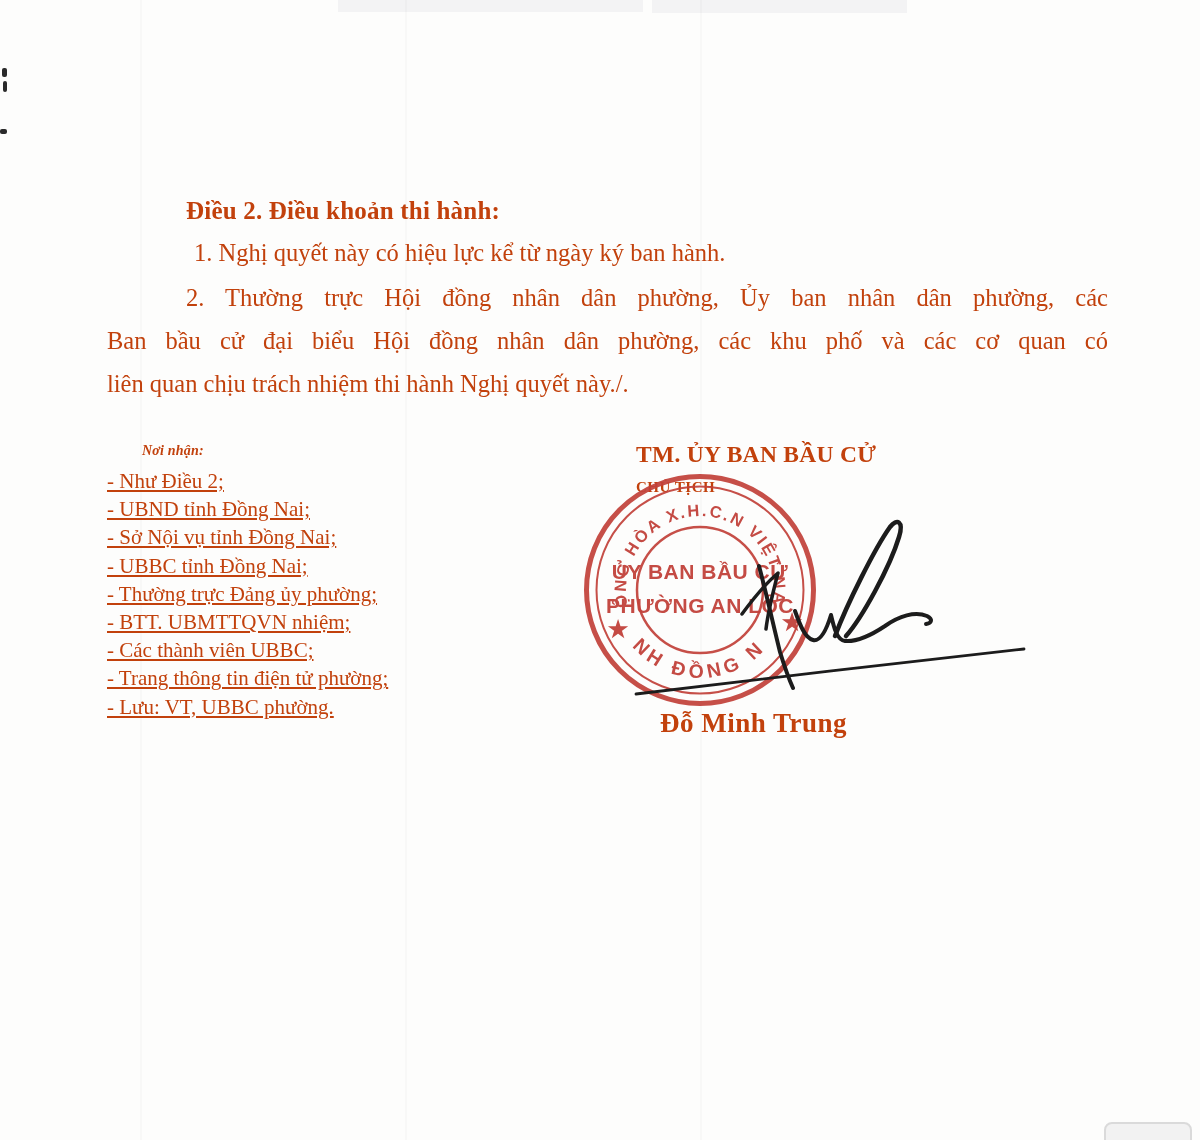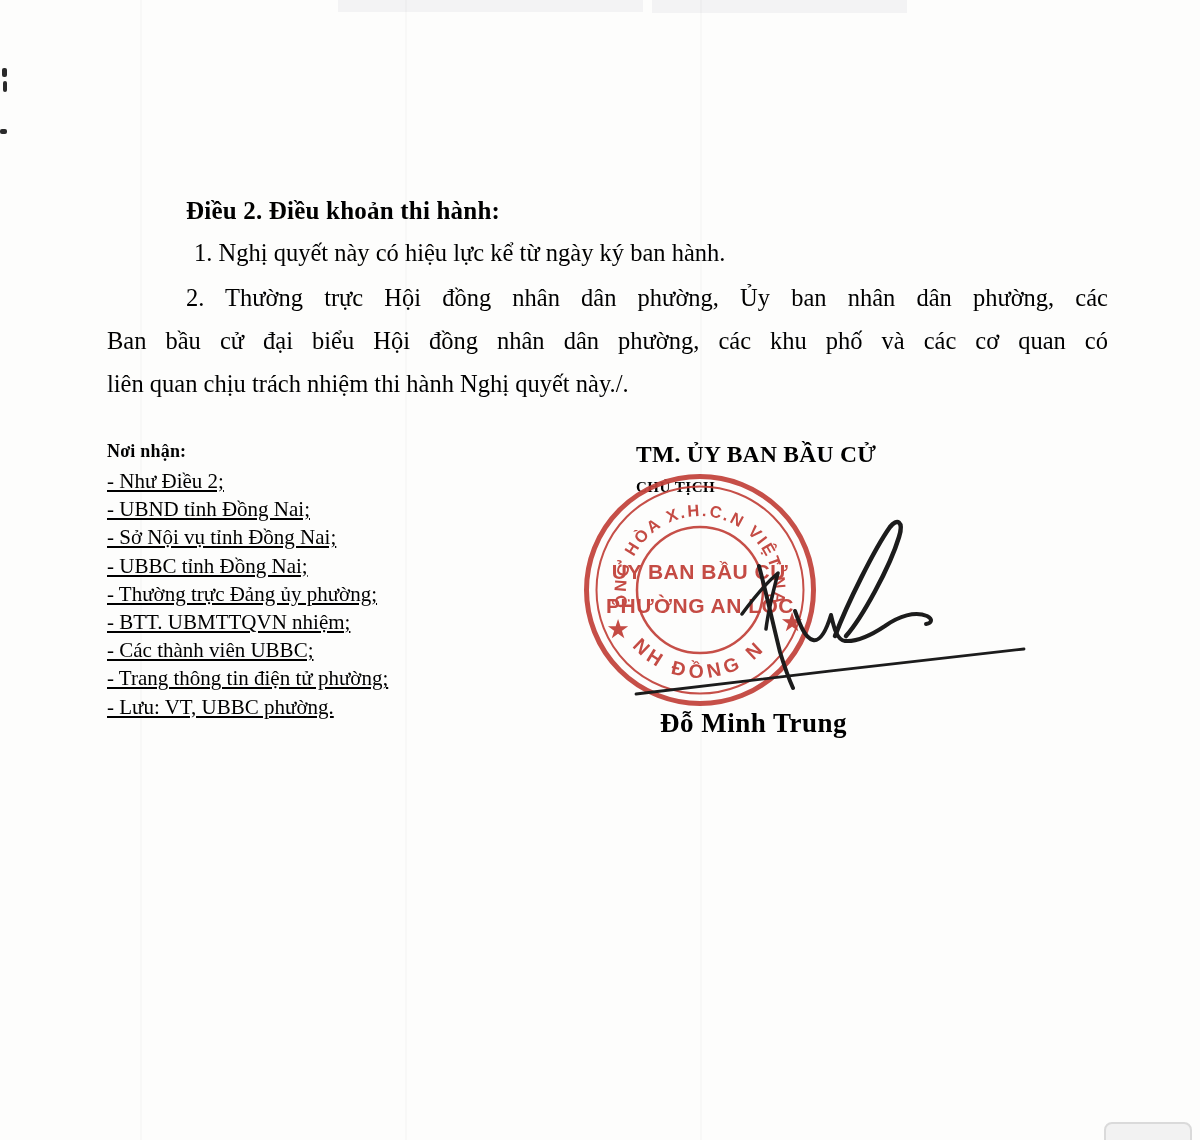--- a/index.html
+++ b/index.html
@@ -3,21 +3,21 @@
 <meta charset="utf-8">
 <style>
   html,body{margin:0;padding:0;}
   body{background:#ffffff;}
   .page{
     position:relative;
     width:1200px;height:1140px;
     background:#fdfdfc;
     overflow:hidden;
     font-family:"Liberation Serif", serif;
-    color:#000000;
+    color:#c2410c;
   }
   
   .scan-band{position:absolute;background:#f3f3f4;}
   .scan-streak{position:absolute;top:0;bottom:0;width:2px;background:rgba(0,0,0,0.018);}
   .edge-mark{position:absolute;background:#2a2a2a;border-radius:2px;}
   .corner-artifact{
     position:absolute;left:1104px;top:1122px;width:84px;height:30px;
     background:#f2f2f2;border:2px solid #dadada;border-radius:8px;
   }
 
@@ -35,22 +35,22 @@
     position:absolute;left:107px;top:276px;width:1001px;
     font-size:24.5px;
   }
   .doc-para2 .jline{line-height:43.2px;text-align:justify;text-align-last:justify;}
   .doc-para2 .jline.first{padding-left:79px;}
   .doc-para2 .jline.last{text-align:left;text-align-last:left;}
 
   
   .recipients{position:absolute;left:107px;top:438px;width:420px;}
   .recipients .label{
-    font-size:18px;font-weight:bold;line-height:26px;
-    margin-bottom:3px;letter-spacing:0.2px;
+    font-size:14px;font-weight:bold;font-style:italic;line-height:26px;
+    margin-bottom:3px;letter-spacing:0.2px;margin-left:35px;
   }
   .recipients .item{font-size:21px;line-height:28.2px;text-decoration:underline;}
 
   
   .sig-head{
     position:absolute;left:636px;top:438px;width:450px;text-align:left;
   }
   .sig-head .authority{font-size:23.5px;font-weight:bold;line-height:33px;letter-spacing:0.3px;}
   .sig-head .title{font-size:15px;font-weight:bold;line-height:33px;letter-spacing:0.5px;}
   .signer-name{

